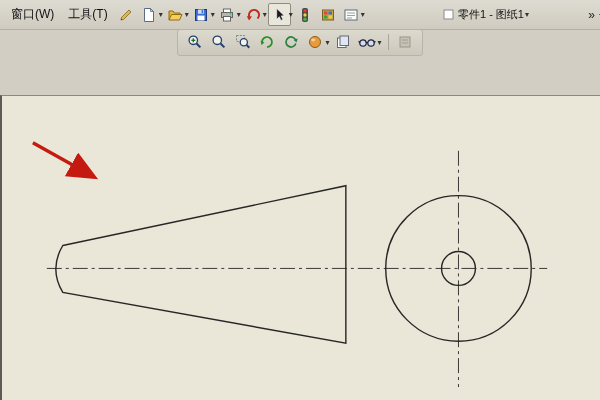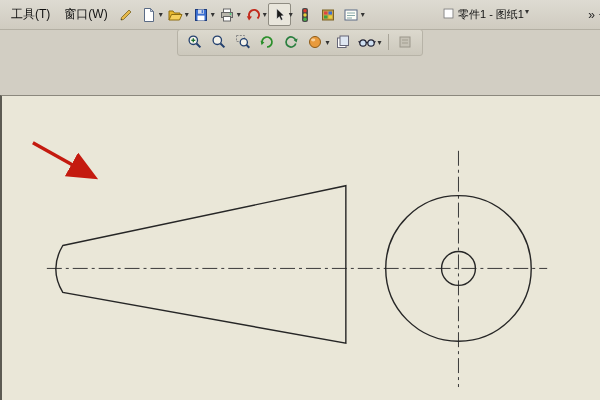--- a/index.html
+++ b/index.html
@@ -18,21 +18,21 @@
   }
   .menu-item{font-size:12px;color:#111;padding:4px 7px;cursor:default;}
   .tbtn{
     width:21px;height:21px;display:inline-flex;align-items:center;justify-content:center;
     border:1px solid transparent;flex:0 0 auto;
   }
   .tbtn.pressed{border:1px solid #8f8c82;background:#e9e6dc;border-radius:2px;}
   .tbtn svg{display:block;}
   .dd{font-size:8px;color:#333;margin:0 1px 0 -2px;flex:0 0 auto;}
   .doc-selector{
-    margin-left:auto;margin-right:74px;display:flex;gap:3px;
+    margin-left:auto;margin-right:74px;display:flex;align-items:center;gap:3px;
     font-size:11px;color:#111;
   }
   .right-edge{
     position:absolute;right:-7px;top:6px;display:flex;align-items:center;gap:4px;
     font-size:12px;color:#222;
   }
   
   .viewbar{
     position:absolute;top:29px;left:0;width:600px;height:26px;
     display:flex;justify-content:center;align-items:center;
@@ -50,22 +50,22 @@
     border-top:1px solid #8b887d;
     border-left:2px solid #5d5b53;
     box-sizing:border-box;
   }
   .drawing-area svg{display:block;}
 </style>
 </head>
 <body>
 
 <div class="menubar">
+  <span class="menu-item">窗口(W)</span>
   <span class="menu-item">工具(T)</span>
-  <span class="menu-item">窗口(W)</span>
 
   <span class="tbtn">
     <svg width="16" height="16" viewBox="0 0 16 16">
       <path d="M3 13 L5.5 12.5 L13 5 L11 3 L3.5 10.5 Z" fill="#e6b84a" stroke="#7a6420" stroke-width="0.8"></path>
       <path d="M3 13 L4.2 12.8 L3.2 11.8 Z" fill="#333"></path>
     </svg>
   </span>
 
   <span class="tbtn">
     <svg width="16" height="16" viewBox="0 0 16 16">

